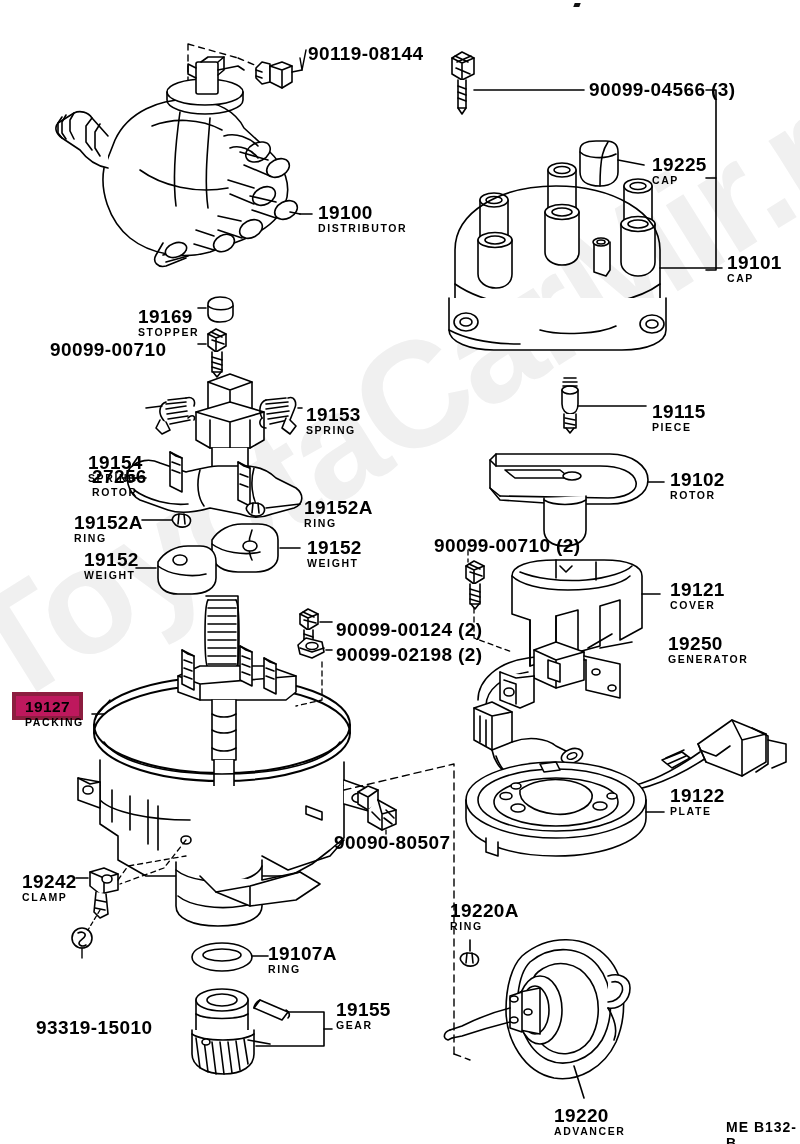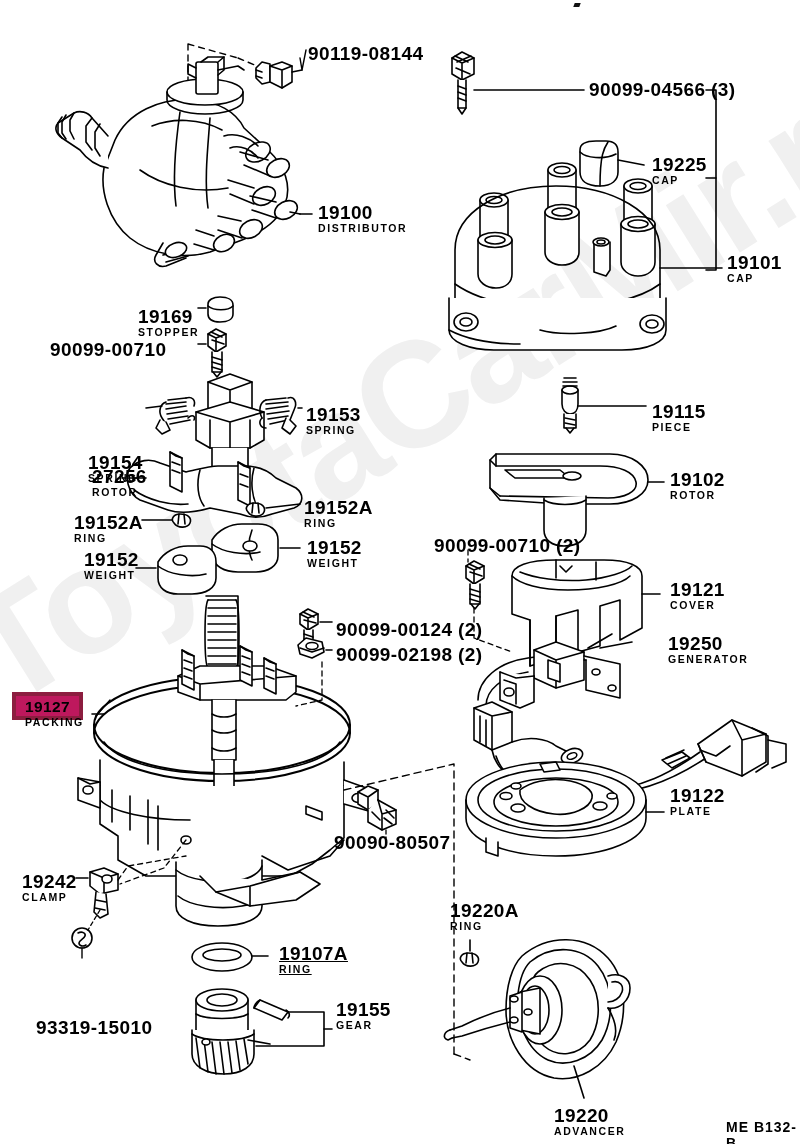--- a/index.html
+++ b/index.html
@@ -709,21 +709,21 @@
       <div class="lbl sub-left" style="left: 334px; top: 833px;">
         <span class="num">90090-80507</span>
       </div>
       <div class="lbl sub-center" style="left: 22px; top: 872px;">
         <span class="num">19242</span>
         <span class="sub">CLAMP</span>
       </div>
       <div class="lbl sub-left" style="left: 36px; top: 1018px;">
         <span class="num">93319-15010</span>
       </div>
-      <div class="lbl sub-center" style="left: 279px; top: 944px; text-decoration: underline;">
+      <div class="lbl sub-center" style="left: 268px; top: 944px;">
         <span class="num">19107A</span>
         <span class="sub">RING</span>
       </div>
       <div class="lbl sub-center" style="left: 336px; top: 1000px;">
         <span class="num">19155</span>
         <span class="sub">GEAR</span>
       </div>
       <div class="lbl sub-center" style="left: 450px; top: 901px;">
         <span class="num">19220A</span>
         <span class="sub">RING</span>

